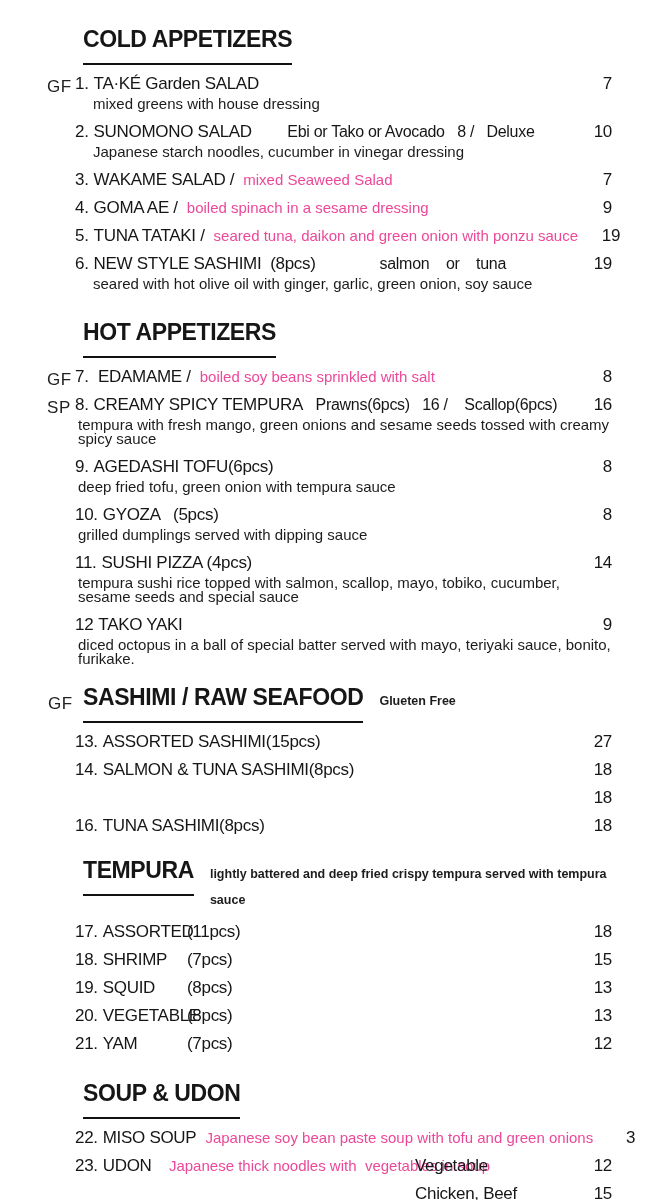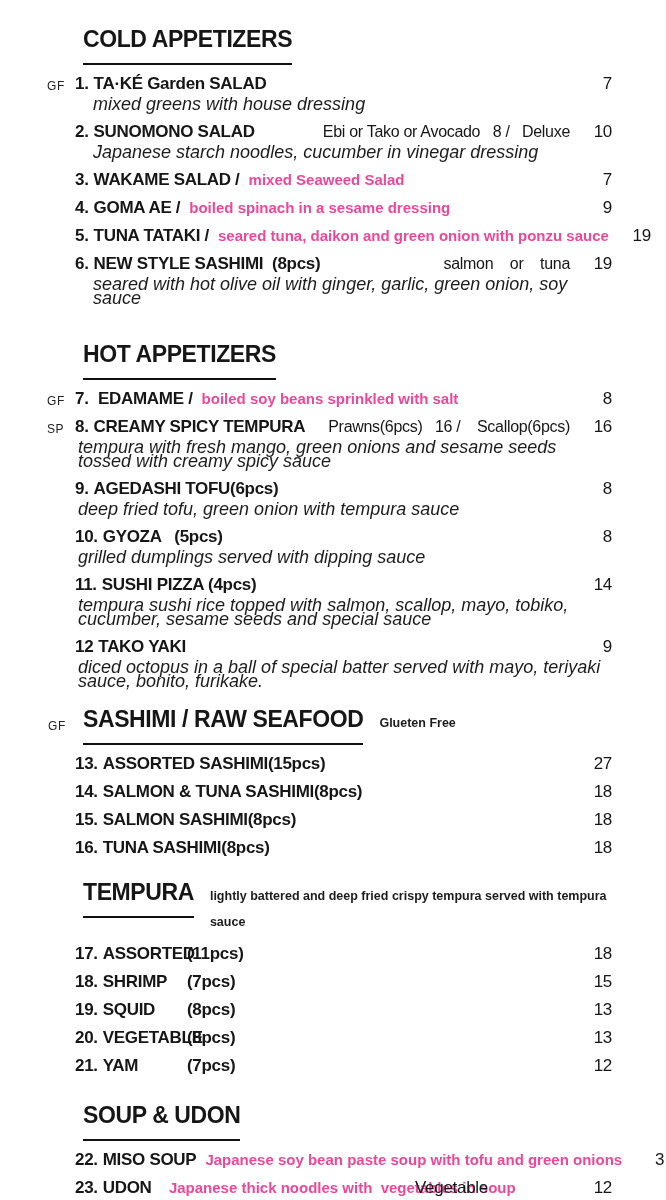--- a/index.html
+++ b/index.html
@@ -32,63 +32,62 @@
     white-space: pre;
   }
   .section-note {
     font-size: 12.5px;
     margin-left: 16px;
     color: #1c1c1c;
     font-weight: bold;
   }
   .tempura .section-note { }
   .badge {
-    font-size: 12px;
+    font-size: 17px;
     letter-spacing: 0.6px;
     color: #222;
   }
   .heading-row .badge { position: absolute; left: -35px; top: 7px; }
   .item-row {
     display: flex;
     align-items: baseline;
     position: relative;
     line-height: 21px;
     margin-bottom: 7px;
     font-size: 17px;
     letter-spacing: -0.3px;
   }
   .item-row .badge { position: absolute; left: -28px; top: 3px; letter-spacing: 0.6px; }
-  .item-main { white-space: pre; font-weight: bold; }
+  .item-main { white-space: pre; }
   .num { margin-right: 5px; }
   .name-fixed { display: inline-block; width: 112px; }
   .inline-desc {
     font-size: 15px;
     margin-left: 9px;
     letter-spacing: 0;
     color: #ec4899;
   }
   .item-mid {
     flex: 1;
-    text-align: right;
+    text-align: center;
     padding-right: 16px;
     white-space: pre;
     font-size: 16px;
   }
   .item-price { min-width: 26px; text-align: right; }
   .sub {
-    font-size: 18px;
+    font-size: 15px;
     line-height: 14px;
     margin: -4px 0 10px 0;
     padding-left: 18px;
     letter-spacing: 0;
     color: #1c1c1c;
-    font-style: italic;
   }
   .hot-appetizers .sub { padding-left: 3px; }
-  .hot-appetizers { margin-top: 36px; }
+  .hot-appetizers { margin-top: 28px; }
   .sashimi-raw-seafood { margin-top: 18px; }
   .tempura { margin-top: 21px; }
   .soup-udon { margin-top: 26px; }
   .udon-main { flex: none; width: 340px; }
   .option-label { flex: 1; text-align: left; }
   .option-spacer { width: 340px; flex: none; }
 </style>
 </head>
 <body>
 
@@ -184,21 +183,20 @@
         <span class="item-main"><span class="num">13.</span><span class="name">ASSORTED SASHIMI(15pcs)</span></span>
         <span class="item-mid"></span>
         <span class="item-price">27</span>
       </div>
       <div class="item-row">
         <span class="item-main"><span class="num">14.</span><span class="name">SALMON &amp; TUNA SASHIMI(8pcs)</span></span>
         <span class="item-mid"></span>
         <span class="item-price">18</span>
       </div>
       <div class="item-row">
-        <span class="item-main"><span class="num">15.</span><span class="name">SALMON SASHIMI(8pcs)</span></span>
         <span class="item-mid"></span>
         <span class="item-price">18</span>
       </div>
       <div class="item-row">
         <span class="item-main"><span class="num">16.</span><span class="name">TUNA SASHIMI(8pcs)</span></span>
         <span class="item-mid"></span>
         <span class="item-price">18</span>
       </div>
     </section>
     <section class="menu-section tempura">

